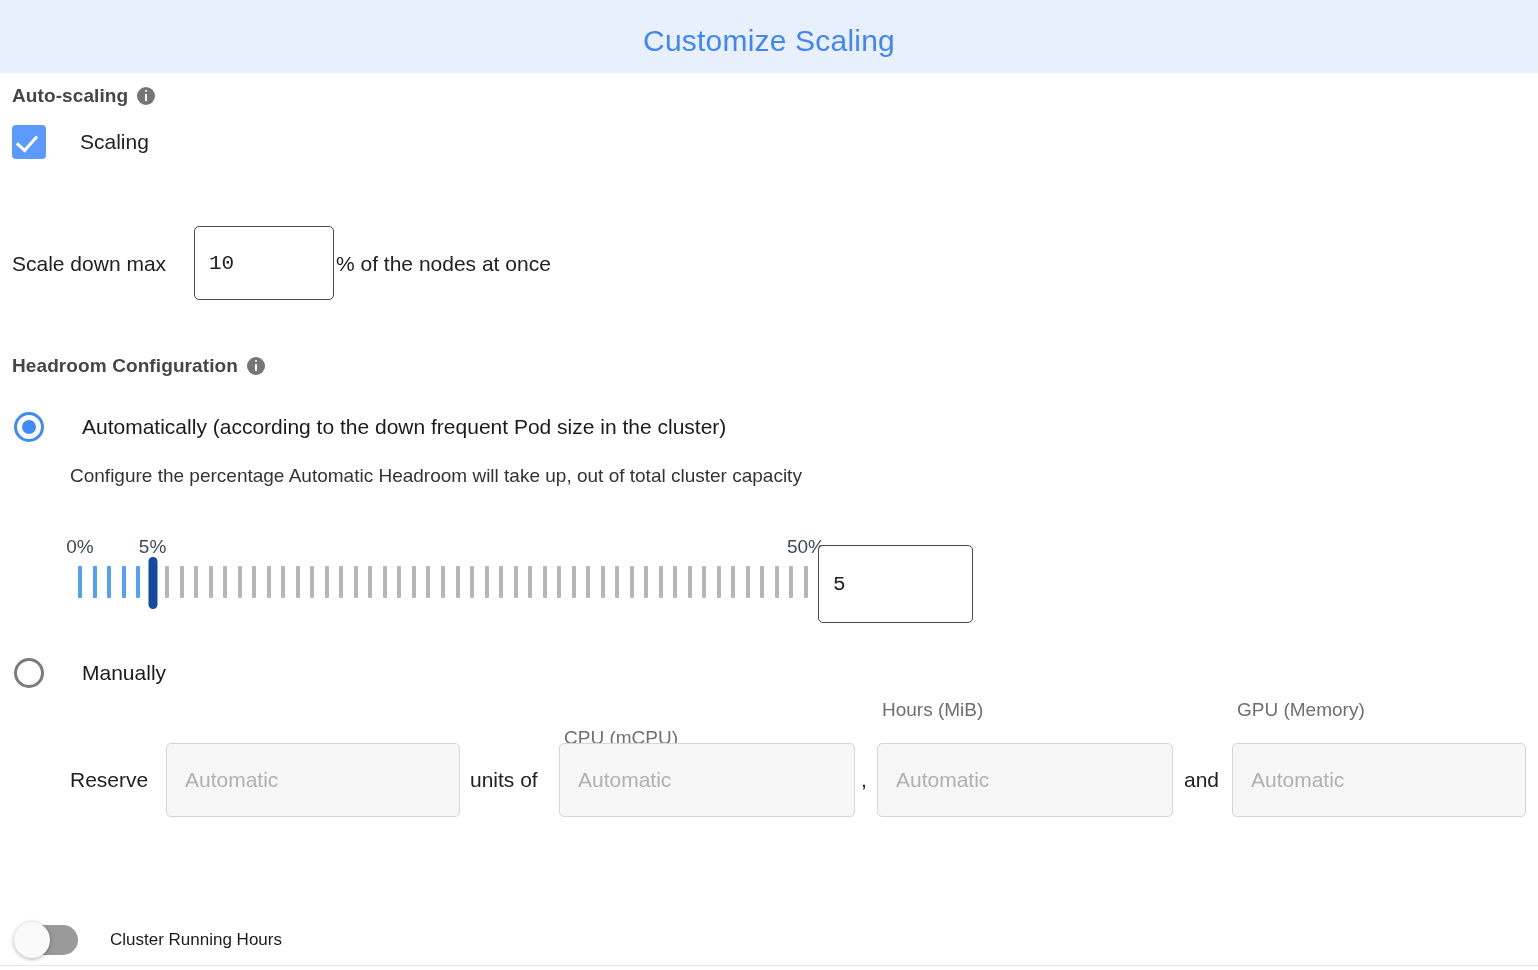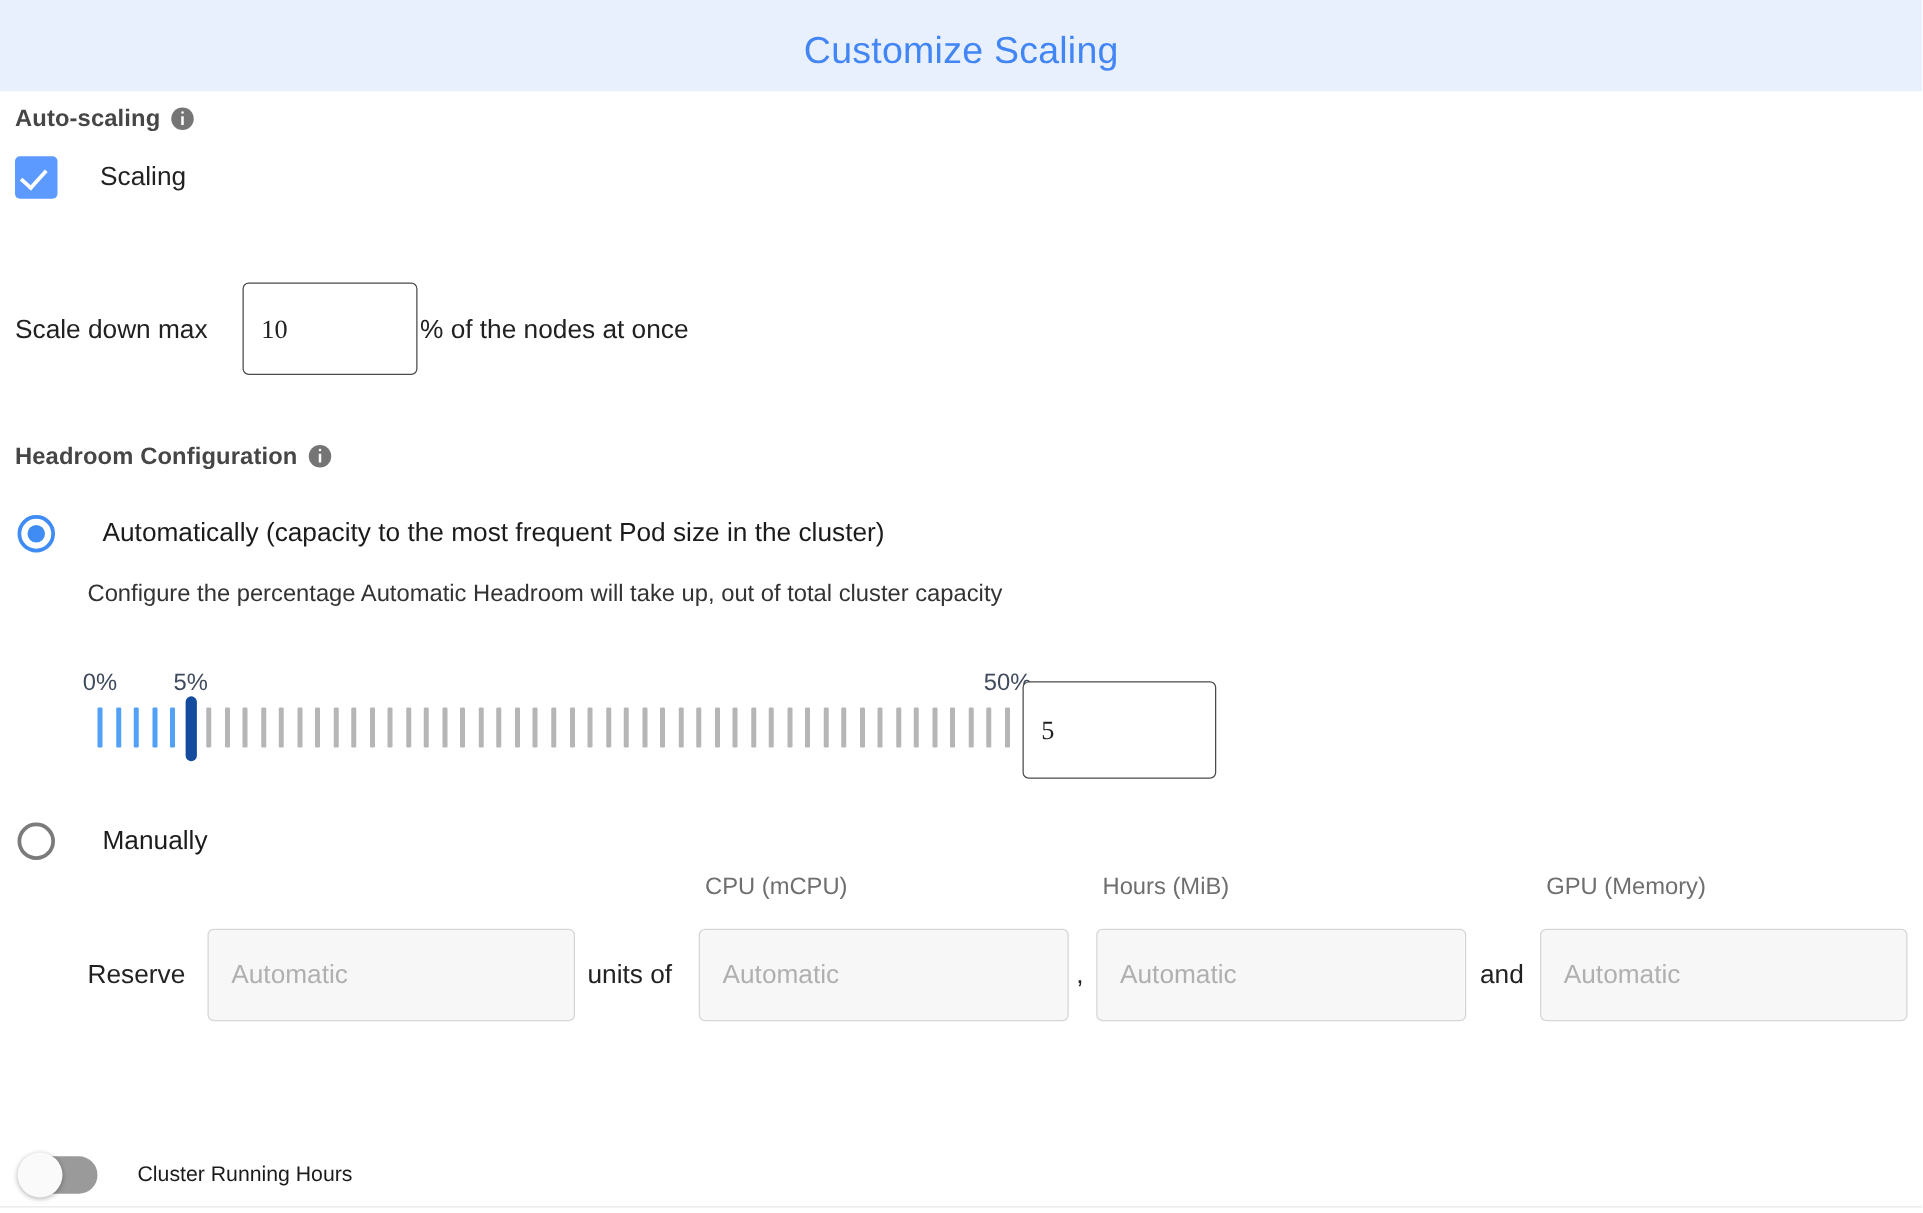--- a/index.html
+++ b/index.html
@@ -82,21 +82,21 @@
   }
 
   
   .plain-text { position: absolute; font-size: 21px; color: #212121; white-space: nowrap; }
 
   .text-input {
     position: absolute;
     border: 1.6px solid #4a4a4a;
     border-radius: 5px;
     background: #fff;
-    font-family: Liberation Serif, serif;
+    font-family: Liberation Mono, monospace;
     font-size: 21px;
     color: #212121;
     padding: 4px 14px;
     outline: none;
   }
 
   
   .radio-row { position: absolute; display: flex; align-items: center; }
   .radio {
     width: 30px; height: 30px; border-radius: 50%;
@@ -214,21 +214,21 @@
   <input class="text-input" style="left: 194px; top: 226px; width: 140px; height: 74px;" value="10">
 
   <div class="plain-text" style="left:336px; top:252px;">% of the nodes at once</div>
 
   <div class="section-label" style="left:12px; top:355px;">
     <span>Headroom Configuration</span><span class="info-icon"></span>
   </div>
 
   <div class="radio-row" style="left:14px; top:412px;">
     <span class="radio on"></span>
-    <span class="radio-label">Automatically (capacity to the most frequent Pod size in the cluster)</span>
+    <span class="radio-label">Automatically (according to the down frequent Pod size in the cluster)</span>
   </div>
 
   <div class="sub-desc" style="left:70px; top:465px;">Configure the percentage Automatic Headroom will take up, out of total cluster capacity</div>
 
   <div class="slider-wrap" style="left:78px; top:536px; width:730px;">
     <div class="slider-labels" id="slider-labels">
         <span class="slider-tick-label" style="left: 2px;">0%</span>
         <span class="slider-tick-label" style="left: 74.6px;">5%</span>
         <span class="slider-tick-label" style="left: 728px;">50%</span>
       </div>
@@ -288,21 +288,21 @@
       </div>
   </div>
 
   <input class="text-input" style="left: 818px; top: 545px; width: 155px; height: 78px;" value="5">
 
   <div class="radio-row" style="left:14px; top:658px;">
     <span class="radio off"></span>
     <span class="radio-label">Manually</span>
   </div>
 
-  <div class="col-header" style="left:564px; top:699px;text-align:center;">CPU (mCPU)</div>
+  <div class="col-header" style="left:564px; top:727px;text-align:center;">CPU (mCPU)</div>
   <div class="col-header" style="left:882px; top:699px;">Hours (MiB)</div>
   <div class="col-header" style="left:1237px; top:699px;">GPU (Memory)</div>
 
   <div class="plain-text" style="left:70px; top:768px;">Reserve</div>
 
   <input class="disabled-input" style="left: 166px; top: 743px; width: 294px;" disabled="" placeholder="Automatic">
 
   <div class="plain-text" style="left:470px; top:768px;">units of</div>
 
   <input class="disabled-input" style="left: 559px; top: 743px; width: 296px;" disabled="" placeholder="Automatic">

